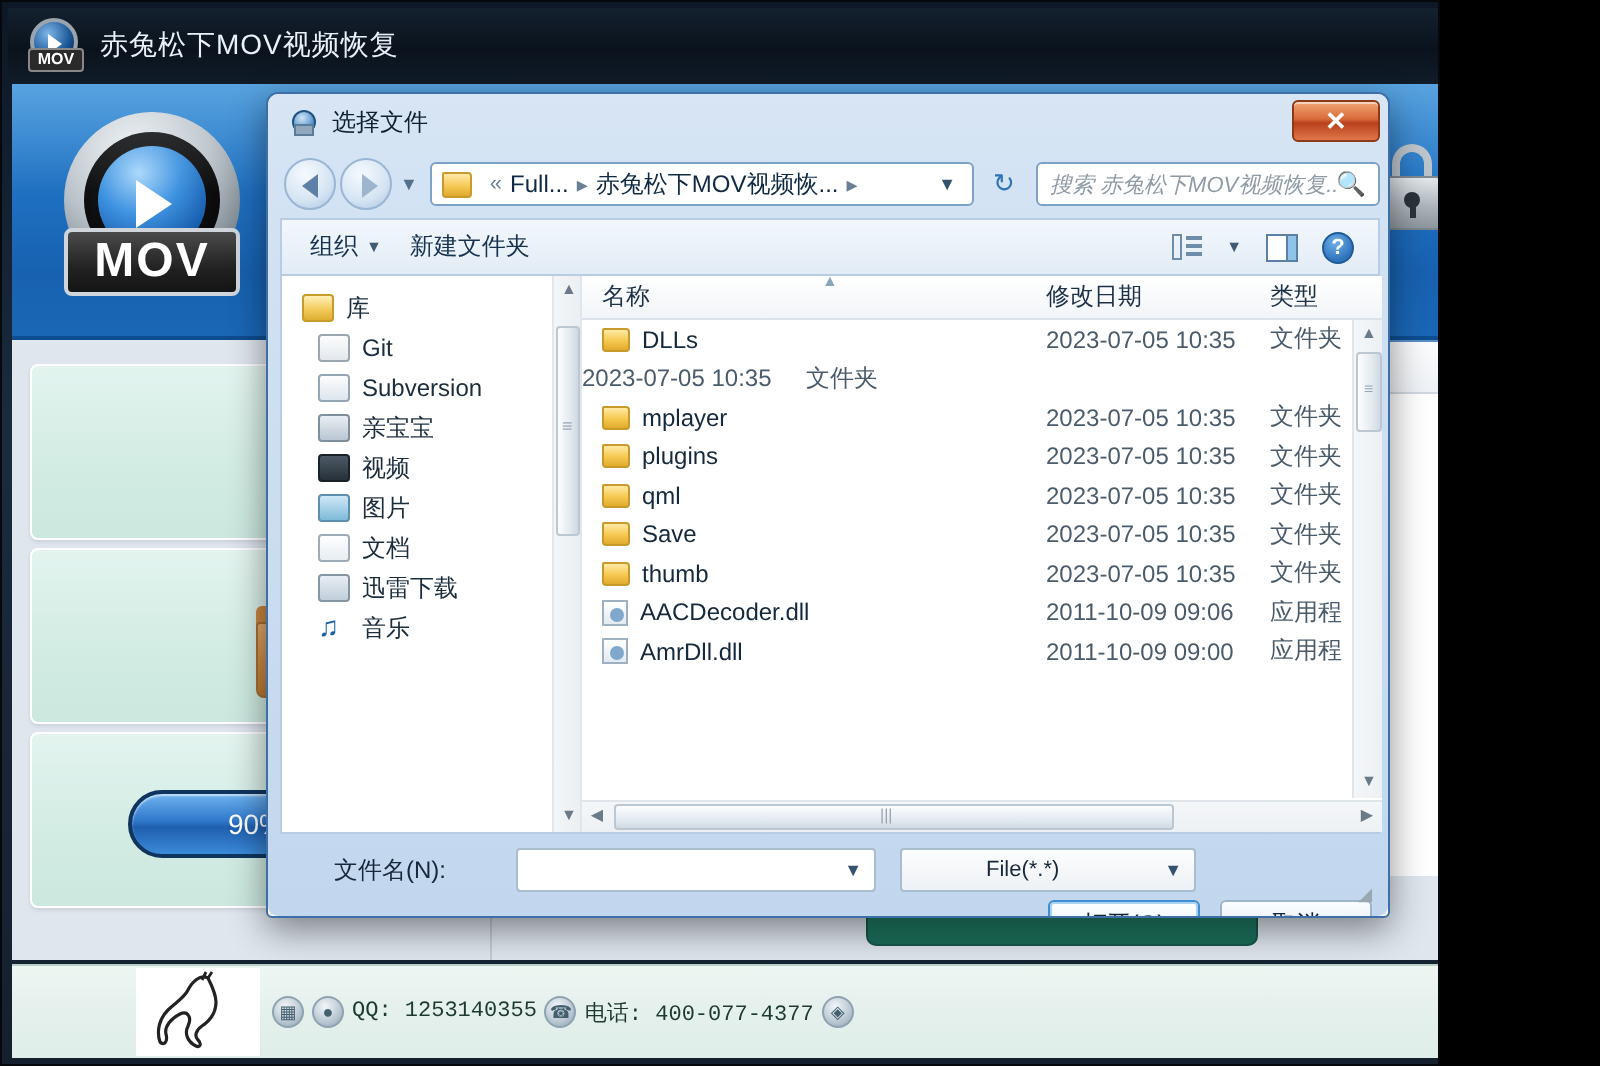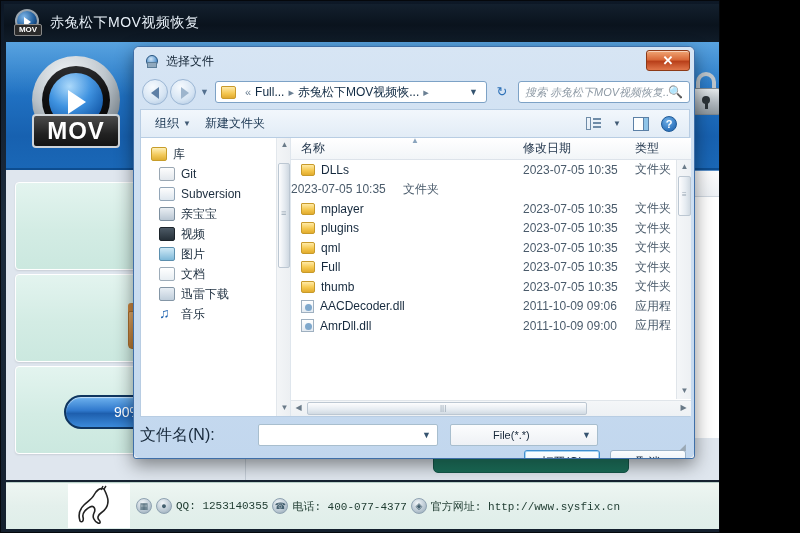--- a/index.html
+++ b/index.html
@@ -378,21 +378,21 @@
   }
   .fh-left,.fh-rightb { position:absolute; top:2px; width:11px;height:11px; font-size:8px; color:#6a7a88; text-align:center;}
   .fh-left{left:2px;} .fh-rightb{right:2px;}
   .fh-thumb{ position:absolute; left:16px; top:1px; width:280px; height:13px; border-radius:2px;
     background:linear-gradient(180deg,#fdfdfe,#e5ebf1 60%,#d1dae2); border:1px solid #bcc7d2;}
   .fh-thumb:after{content:"|||"; position:absolute; left:132px; top:0px; font-size:8px; color:#97a5b2;}
   .dlg-footer {
     position:absolute; left:6px; top:370px; width:550px; height:37px;
   }
   .fn-row { position:absolute; left:0; top:6px; width:100%; height:24px; display:flex; align-items:center;}
-  .fn-label { width:118px; text-align:left; font-size:16px; color:#17283a; padding-right:8px; }
+  .fn-label { width:118px; text-align:center; font-size:12px; color:#17283a; padding-right:8px; }
   .fn-input {
     width:180px; height:22px; background:#fff; border:1px solid #a8bece; border-radius:2px;
     display:flex; align-items:center; position:relative;
   }
   .fn-input .caret { position:absolute; right:6px; color:#35536f; font-size:9px; }
   .ft-select {
     width:148px; height:22px; margin-left:12px; border:1px solid #a8bece; border-radius:2px;
     background:linear-gradient(180deg,#fcfdfe,#eef1f5);
     display:flex; align-items:center; font-size:11px; color:#17283a; position:relative;
   }
@@ -629,21 +629,21 @@
                 <div class="fr-name">
                   <span class="ico-folder"></span>
                   <span>qml</span>
                 </div>
                 <div class="fr-date">2023-07-05 10:35</div>
                 <div class="fr-type">文件夹</div>
               </div>
               <div class="frow">
                 <div class="fr-name">
                   <span class="ico-folder"></span>
-                  <span>Full</span>
+                  <span>Save</span>
                 </div>
                 <div class="fr-date">2023-07-05 10:35</div>
                 <div class="fr-type">文件夹</div>
               </div>
               <div class="frow">
                 <div class="fr-name">
                   <span class="ico-folder"></span>
                   <span>thumb</span>
                 </div>
                 <div class="fr-date">2023-07-05 10:35</div>
@@ -714,18 +714,17 @@
       <div class="fi">
         <span class="fi-ico">●</span>
         <span class="mono">QQ: 1253140355</span>
       </div>
       <div class="fi">
         <span class="fi-ico">☎</span>
         <span class="mono">电话: 400-077-4377</span>
       </div>
       <div class="fi">
         <span class="fi-ico">◈</span>
-        <span class="mono">官方网址: http://www.sysfix.cn</span>
       </div>
     </div>
   </div>
 
 </div>
 
 </body></html>

